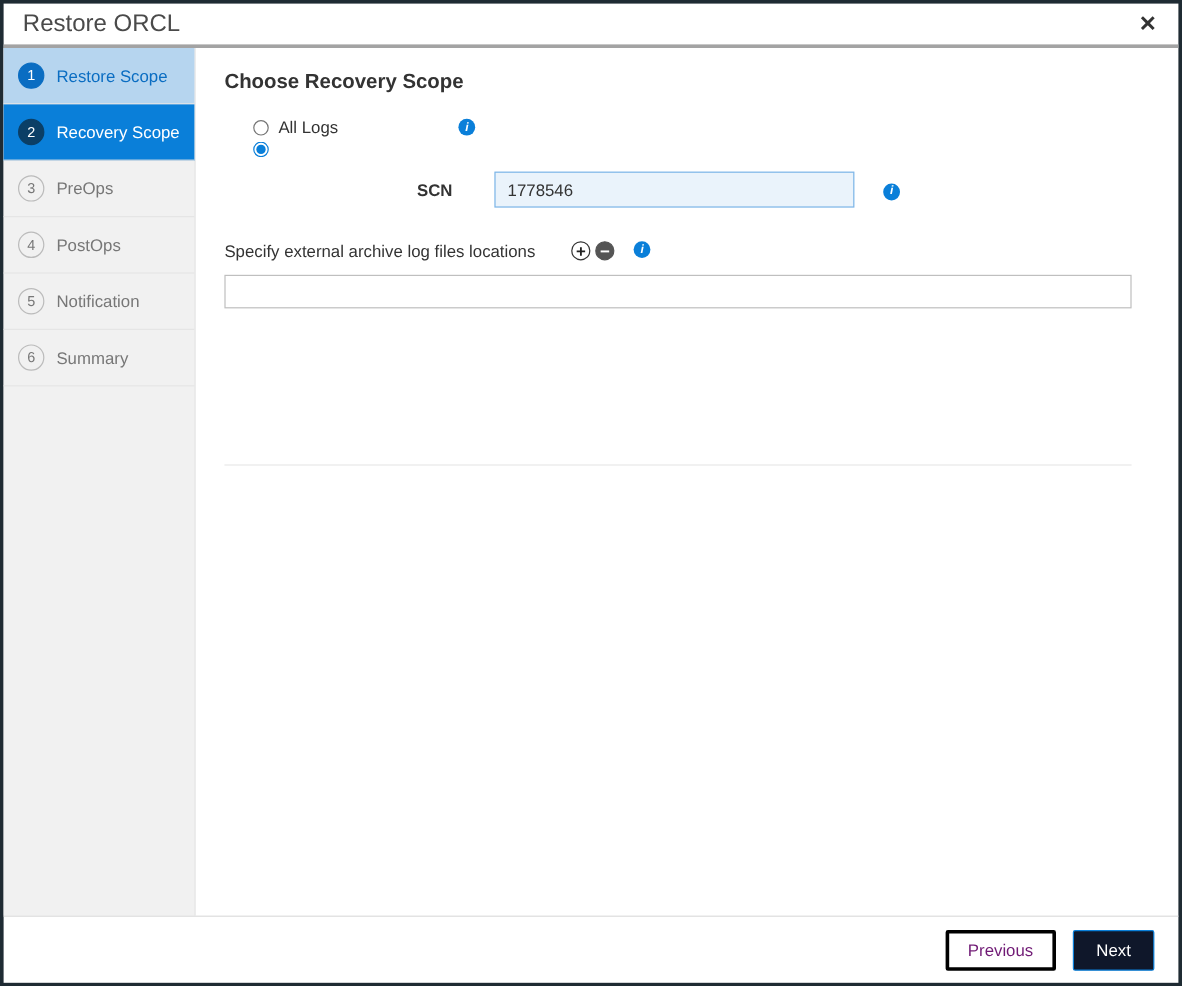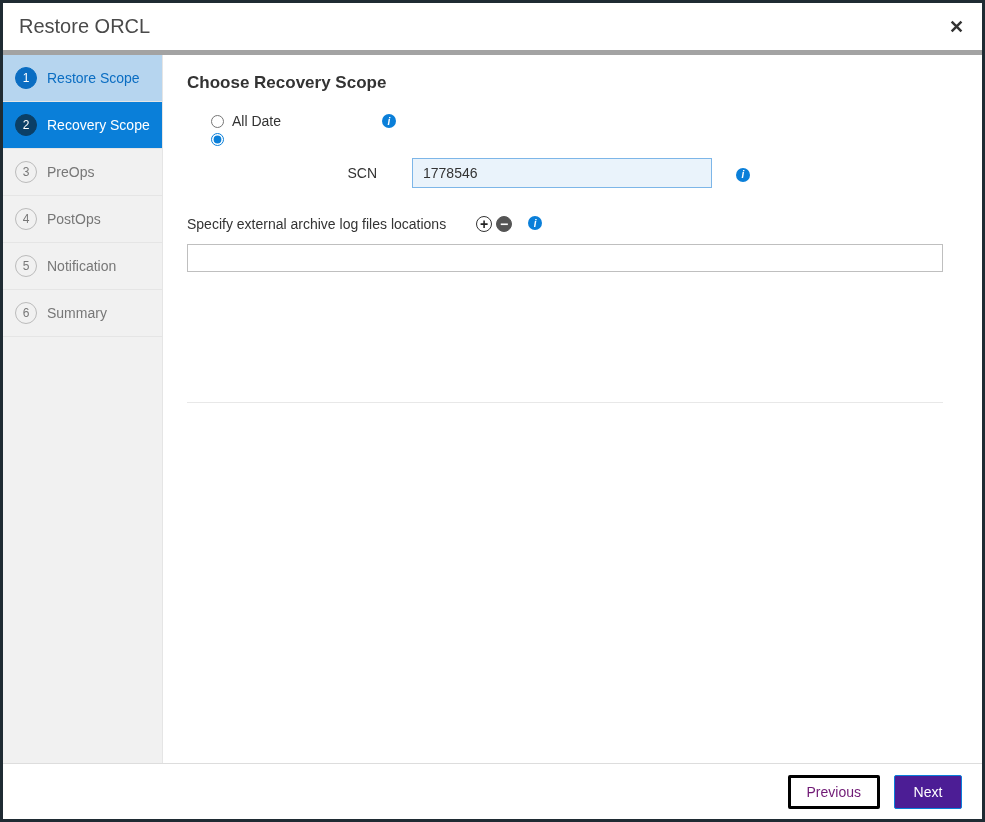--- a/index.html
+++ b/index.html
@@ -12,26 +12,26 @@
   }
   .dialog {
     position: relative;
     width: 985px; height: 822px;
     background: #fff;
     border: 3px solid #1f2b33;
     display: flex;
     flex-direction: column;
   }
   .titlebar {
-    height: 52px;
+    height: 37px;
     display: flex;
     align-items: center;
     justify-content: space-between;
     padding: 0 14px 0 16px;
-    border-bottom: 5px solid #a3a3a3;
+    border-bottom: 3px solid #a3a3a3;
   }
   .titlebar .title {
     font-size: 20px;
     color: #4a4a4a;
     font-weight: 400;
   }
   .titlebar .close {
     font-size: 18px;
     font-weight: 700;
     color: #333;
@@ -133,20 +133,21 @@
     align-items: center;
     margin: 12px 0 12px 0;
     padding-left: 24px;
   }
   .scn-label {
     width: 190px;
     text-align: right;
     padding-right: 24px;
     font-size: 14px;
     color: #333;
+    font-weight: bold;
   }
   .scn-input {
     width: 300px;
     height: 30px;
     padding: 4px 10px;
     font-size: 14px;
     border: 1px solid #7db6e8;
     background: #eaf3fb;
     color: #333;
     margin-left: 11px;
@@ -209,21 +210,21 @@
     font-size: 14px;
     border-radius: 2px;
     cursor: pointer;
   }
   .btn-secondary {
     background: #fff;
     border: 3px solid #000000;
     color: #701a75;
   }
   .btn-primary {
-    background: #4c1d95;
+    background: #0f172a;
     border: 1px solid #0a7fd9;
     color: #fff;
   }
 </style>
 </head>
 <body>
 
 <div class="dialog">
 
   <div class="titlebar">
@@ -260,21 +261,21 @@
       </div>
     </div>
 
     <div class="main">
       <h2>Choose Recovery Scope</h2>
 
       <div class="radio-group">
 
         <div class="radio-row">
           <input type="radio" name="scope" style="">
-          <span style="min-width:150px;">All Date</span>
+          <span style="min-width:150px;">All Logs</span>
           <span class="info-icon">i</span>
         </div>
 
         <div class="radio-row">
           <input type="radio" name="scope" checked="" style="">
         </div>
       </div>
 
       <div class="scn-row">
         <div class="scn-label">SCN</div>

